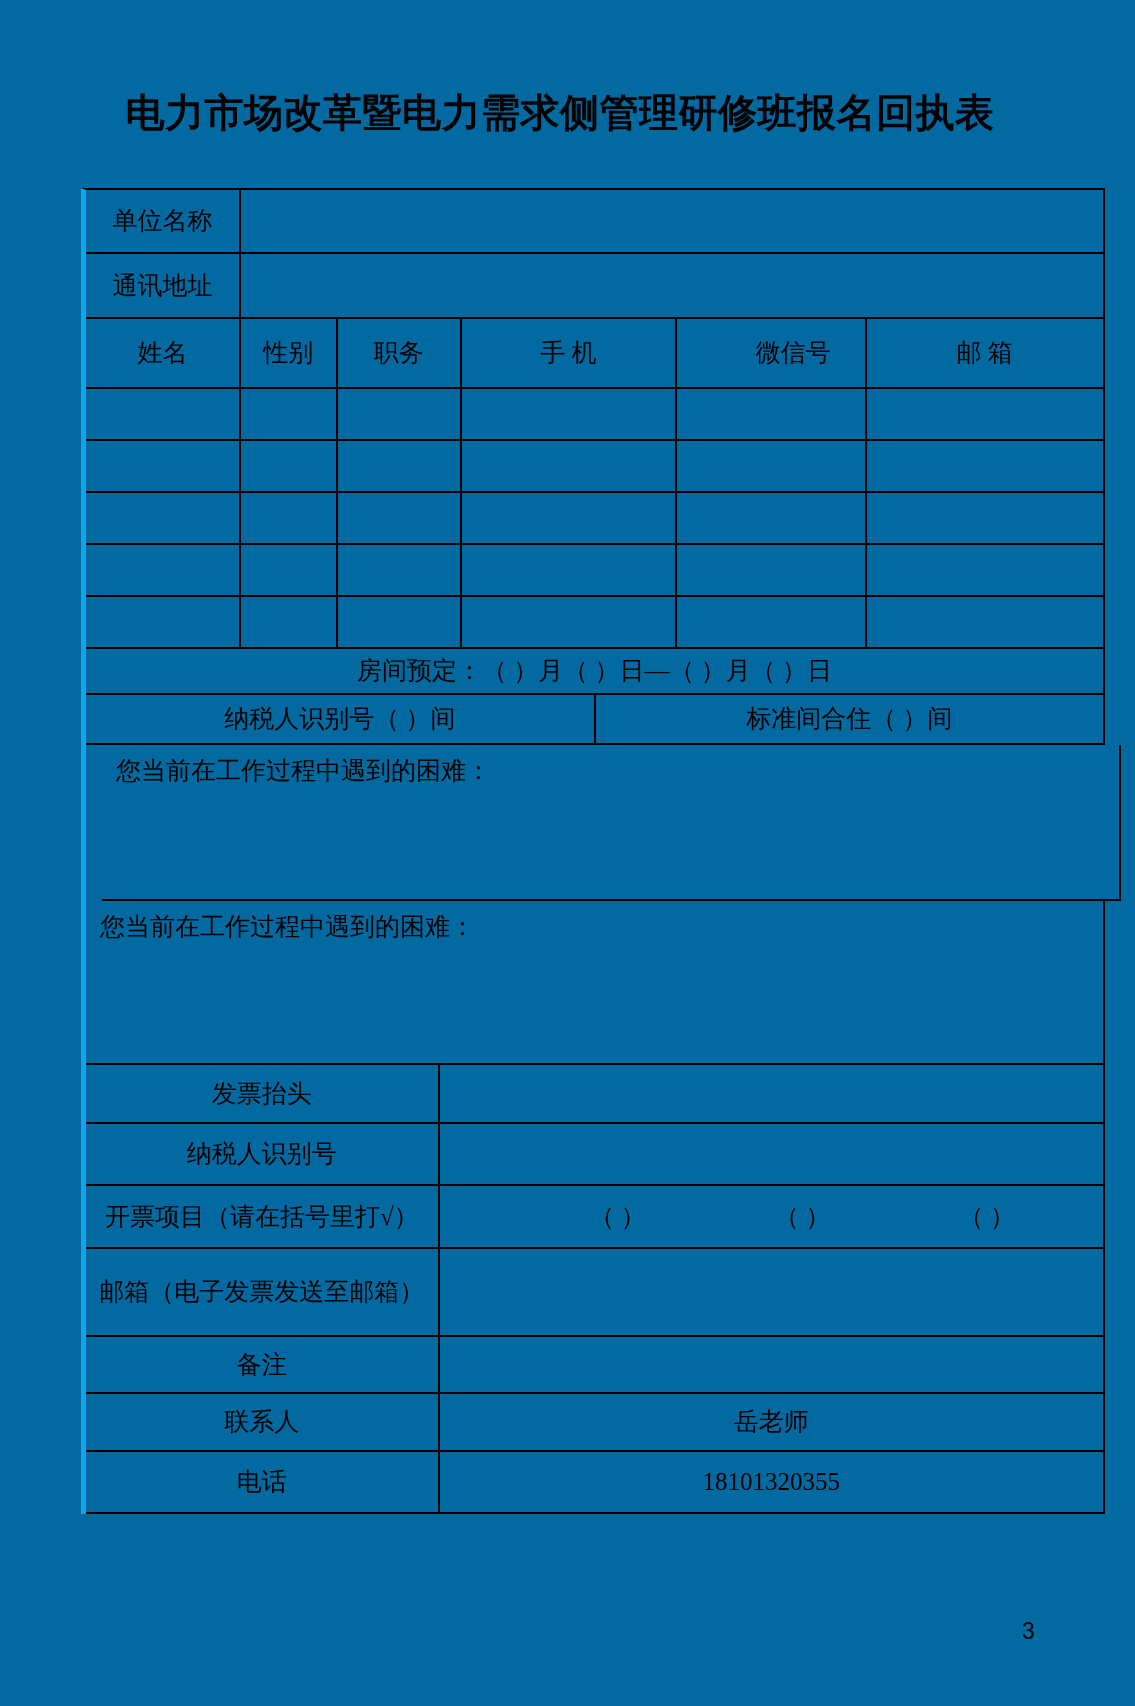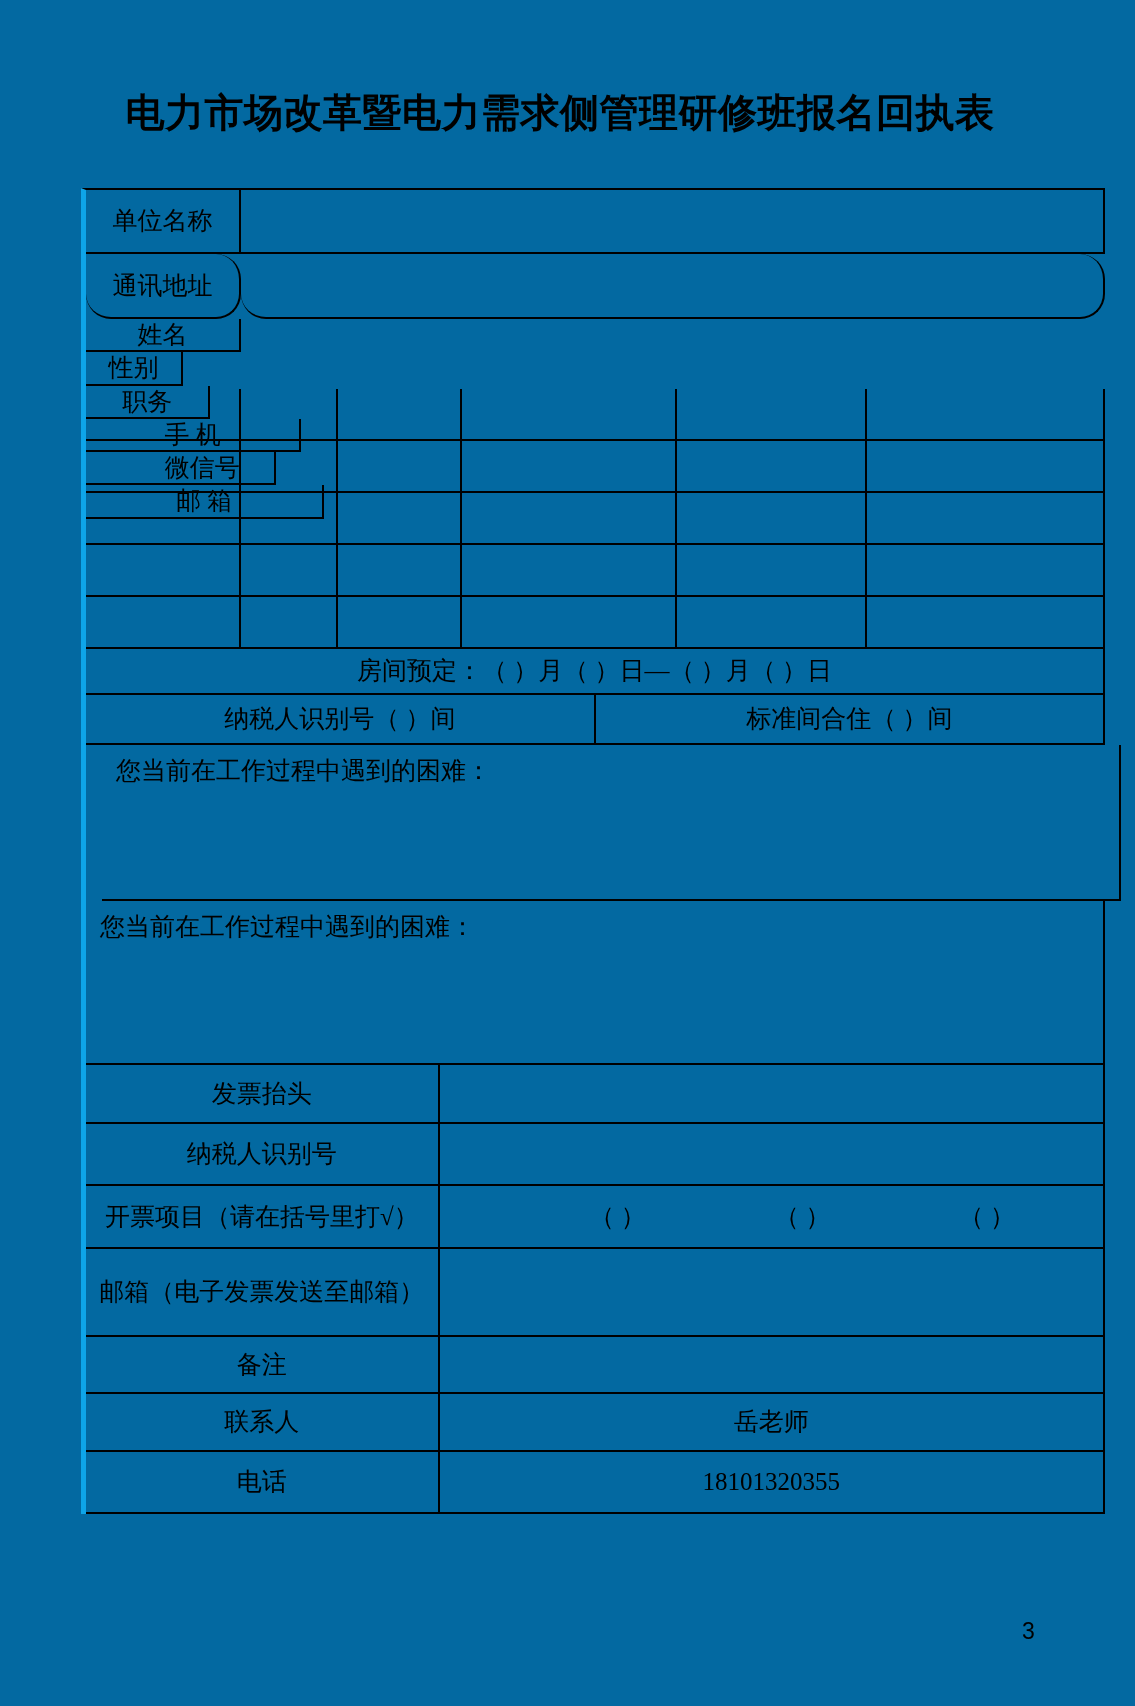--- a/index.html
+++ b/index.html
@@ -46,21 +46,21 @@
     text-align:center;
   }
   
   .c1{width:15.2%;} .c2{width:9.5%;} .c3{width:12.2%;}
   .c4{width:21.1%;} .c5{width:18.6%;padding-left:45px;} .c6{width:23.4%;}
   .cfill{flex:1;}
   .half{width:50%;}
   .blabel{width:34.7%;}
   .bvalue{width:65.3%;}
   
-  .h64{height:64px;} .h65{height:65px;border-radius:25px;} .h66{height:70px;flex-direction:column;}
+  .h64{height:64px;} .h65{height:65px;} .h66{height:70px;}
   .h52{height:52px;} .h46{height:46px;} .h50{height:50px;}
   .h156{height:156px;padding-left:16px;} .h164{height:164px;}
   .h59{height:59px;} .h62{height:62px;} .h63{height:63px;}
   .h88{height:88px;} .h57{height:57px;} .h58{height:58px;}
   .tall{
     justify-content:flex-start;
     align-items:flex-start;
     text-align:left;
     padding:10px 14px;
     width:100%;

